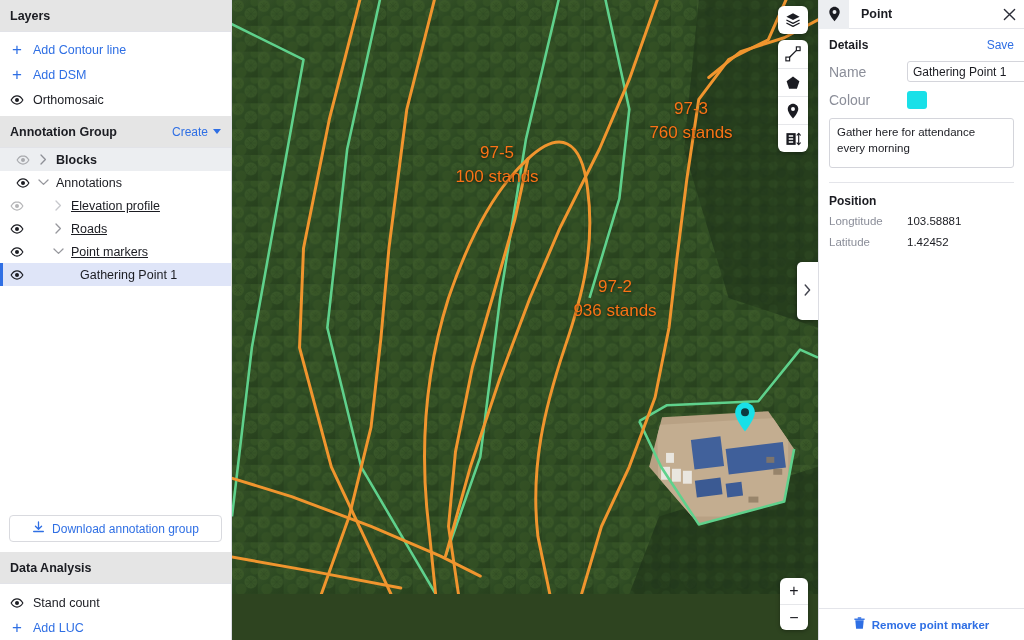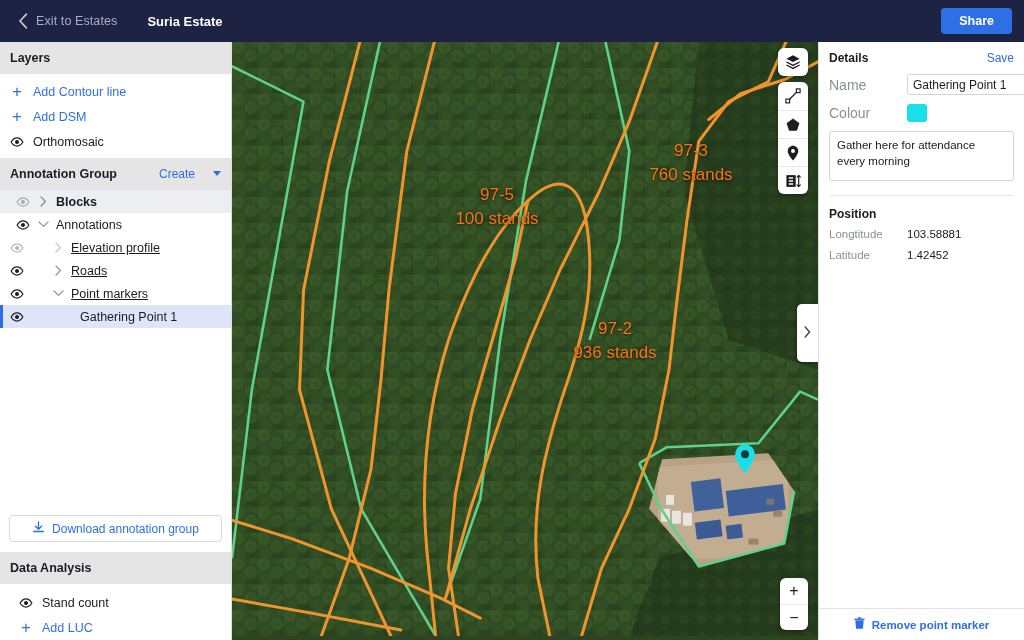--- a/index.html
+++ b/index.html
@@ -32,21 +32,21 @@
   .sidebar {
     width: 232px; flex: 0 0 232px; background: #fff; border-right: 1px solid #dcdde3;
     display: flex; flex-direction: column; position: relative; z-index: 20;
   }
   .section-head {
     height: 32px; background: #e5e5e5; border-bottom: 1px solid #e2e3e8;
     display: flex; align-items: center; padding: 0 10px;
     font-size: 12.5px; font-weight: bold; color: #1b1c22;
   }
   .section-head.with-action { justify-content: space-between; }
-  .create-link { color: #2f6fe4; font-size: 12px; font-weight: normal; cursor: pointer; display: flex; align-items: center; gap: 18px; }
+  .create-link { color: #2f6fe4; font-size: 12px; font-weight: normal; cursor: pointer; display: flex; align-items: center; gap: 5px; }
   .caret { width: 0; height: 0; border-left: 4px solid transparent; border-right: 4px solid transparent; border-top: 5px solid #2f6fe4; }
 
   .layer-row {
     height: 25px; display: flex; align-items: center; padding: 0 10px;
     font-size: 12.5px; color: #1b1c22; cursor: pointer; gap: 9px;
   }
   .layer-row.add { color: #2f6fe4; }
   .plus-icon { width: 14px; display: flex; justify-content: center; color: #2f6fe4; font-size: 17px; line-height: 1; font-weight: 300; }
   .eye { width: 14px; display: flex; justify-content: center; align-items: center; }
   .eye.dim { opacity: .32; }
@@ -131,30 +131,20 @@
   .pos-value { font-size: 11.5px; color: #1b1c22; }
   .rpanel-spacer { flex: 1; }
   .remove-wrap { border-top: 1px solid #e4e5ea; height: 32px; display: flex; align-items: center; justify-content: center; gap: 7px; cursor: pointer; }
   .remove-text { font-size: 11.5px; color: #2f6fe4; font-weight: bold; }
 </style>
 </head>
 <body>
 
 <div id="app">
 
-  <div class="topbar">
-    <div class="back-chevron">
-      <svg width="10" height="16" viewBox="0 0 10 16">
-          <path d="M8.4 1.2 2 8l6.4 6.8" fill="none" stroke="#c7cad8" stroke-width="1.7" stroke-linecap="round" stroke-linejoin="round"></path>
-        </svg>
-    </div>
-    <span class="exit-label">Exit to Estates</span>
-    <span class="estate-name">Suria Estate</span>
-    <button class="share-btn">Share</button>
-  </div>
 
   <div class="body-row">
 
     <div class="sidebar">
 
       <div class="section-head">
         <span>Layers</span>
       </div>
 
       <div style="padding:5px 0 4px;">
@@ -289,21 +279,21 @@
               </svg>
           </span>
           <span>Download annotation group</span>
         </div>
       </div>
 
       <div class="section-head">
         <span>Data Analysis</span>
       </div>
 
-      <div style="padding:6px 0 0;margin-left:9px;">
+      <div style="padding:6px 0 0;">
         <div class="layer-row">
           <span class="eye">
             <svg width="14" height="10" viewBox="0 0 16 11">
                 <path d="M8 .8C4 .8 1.3 5.5 1.3 5.5S4 10.2 8 10.2s6.7-4.7 6.7-4.7S12 .8 8 .8z" fill="none" stroke="#1b1c22" stroke-width="1.3"></path>
                 <circle cx="8" cy="5.5" r="2.3" fill="#1b1c22"></circle>
               </svg>
           </span>
           <span>Stand count</span>
         </div>
         <div class="layer-row add">
@@ -473,20 +463,34 @@
           <svg width="7" height="12" viewBox="0 0 7 12">
               <path d="M1.2 1 5.6 6 1.2 11" fill="none" stroke="#41434d" stroke-width="1.4" stroke-linecap="round" stroke-linejoin="round"></path>
             </svg>
         </span>
       </div>
 
     </div>
 
     <div class="rpanel">
 
+      <div class="rpanel-head">
+        <div class="rp-icon-box">
+          <svg width="13" height="16" viewBox="0 0 14 17">
+              <path d="M7 .8C3.9.8 1.4 3.3 1.4 6.4c0 4.1 5.6 10 5.6 10s5.6-5.9 5.6-10C12.6 3.3 10.1.8 7 .8z" fill="#1b1c22"></path>
+              <circle cx="7" cy="6.3" r="2.1" fill="#eceef1"></circle>
+            </svg>
+        </div>
+        <span class="rp-title">Point</span>
+        <div class="rp-close">
+          <svg width="13" height="13" viewBox="0 0 14 14">
+              <path d="M1.5 1.5 12.5 12.5M12.5 1.5 1.5 12.5" stroke="#2b2d38" stroke-width="1.5" stroke-linecap="round"></path>
+            </svg>
+        </div>
+      </div>
 
       <div class="rp-section">
         <div class="rp-row-head">
           <span class="rp-h">Details</span>
           <span class="save-link">Save</span>
         </div>
 
         <div class="field-row">
           <span class="field-label">Name</span>
           <input class="text-input" type="text" value="Gathering Point 1" style="">

